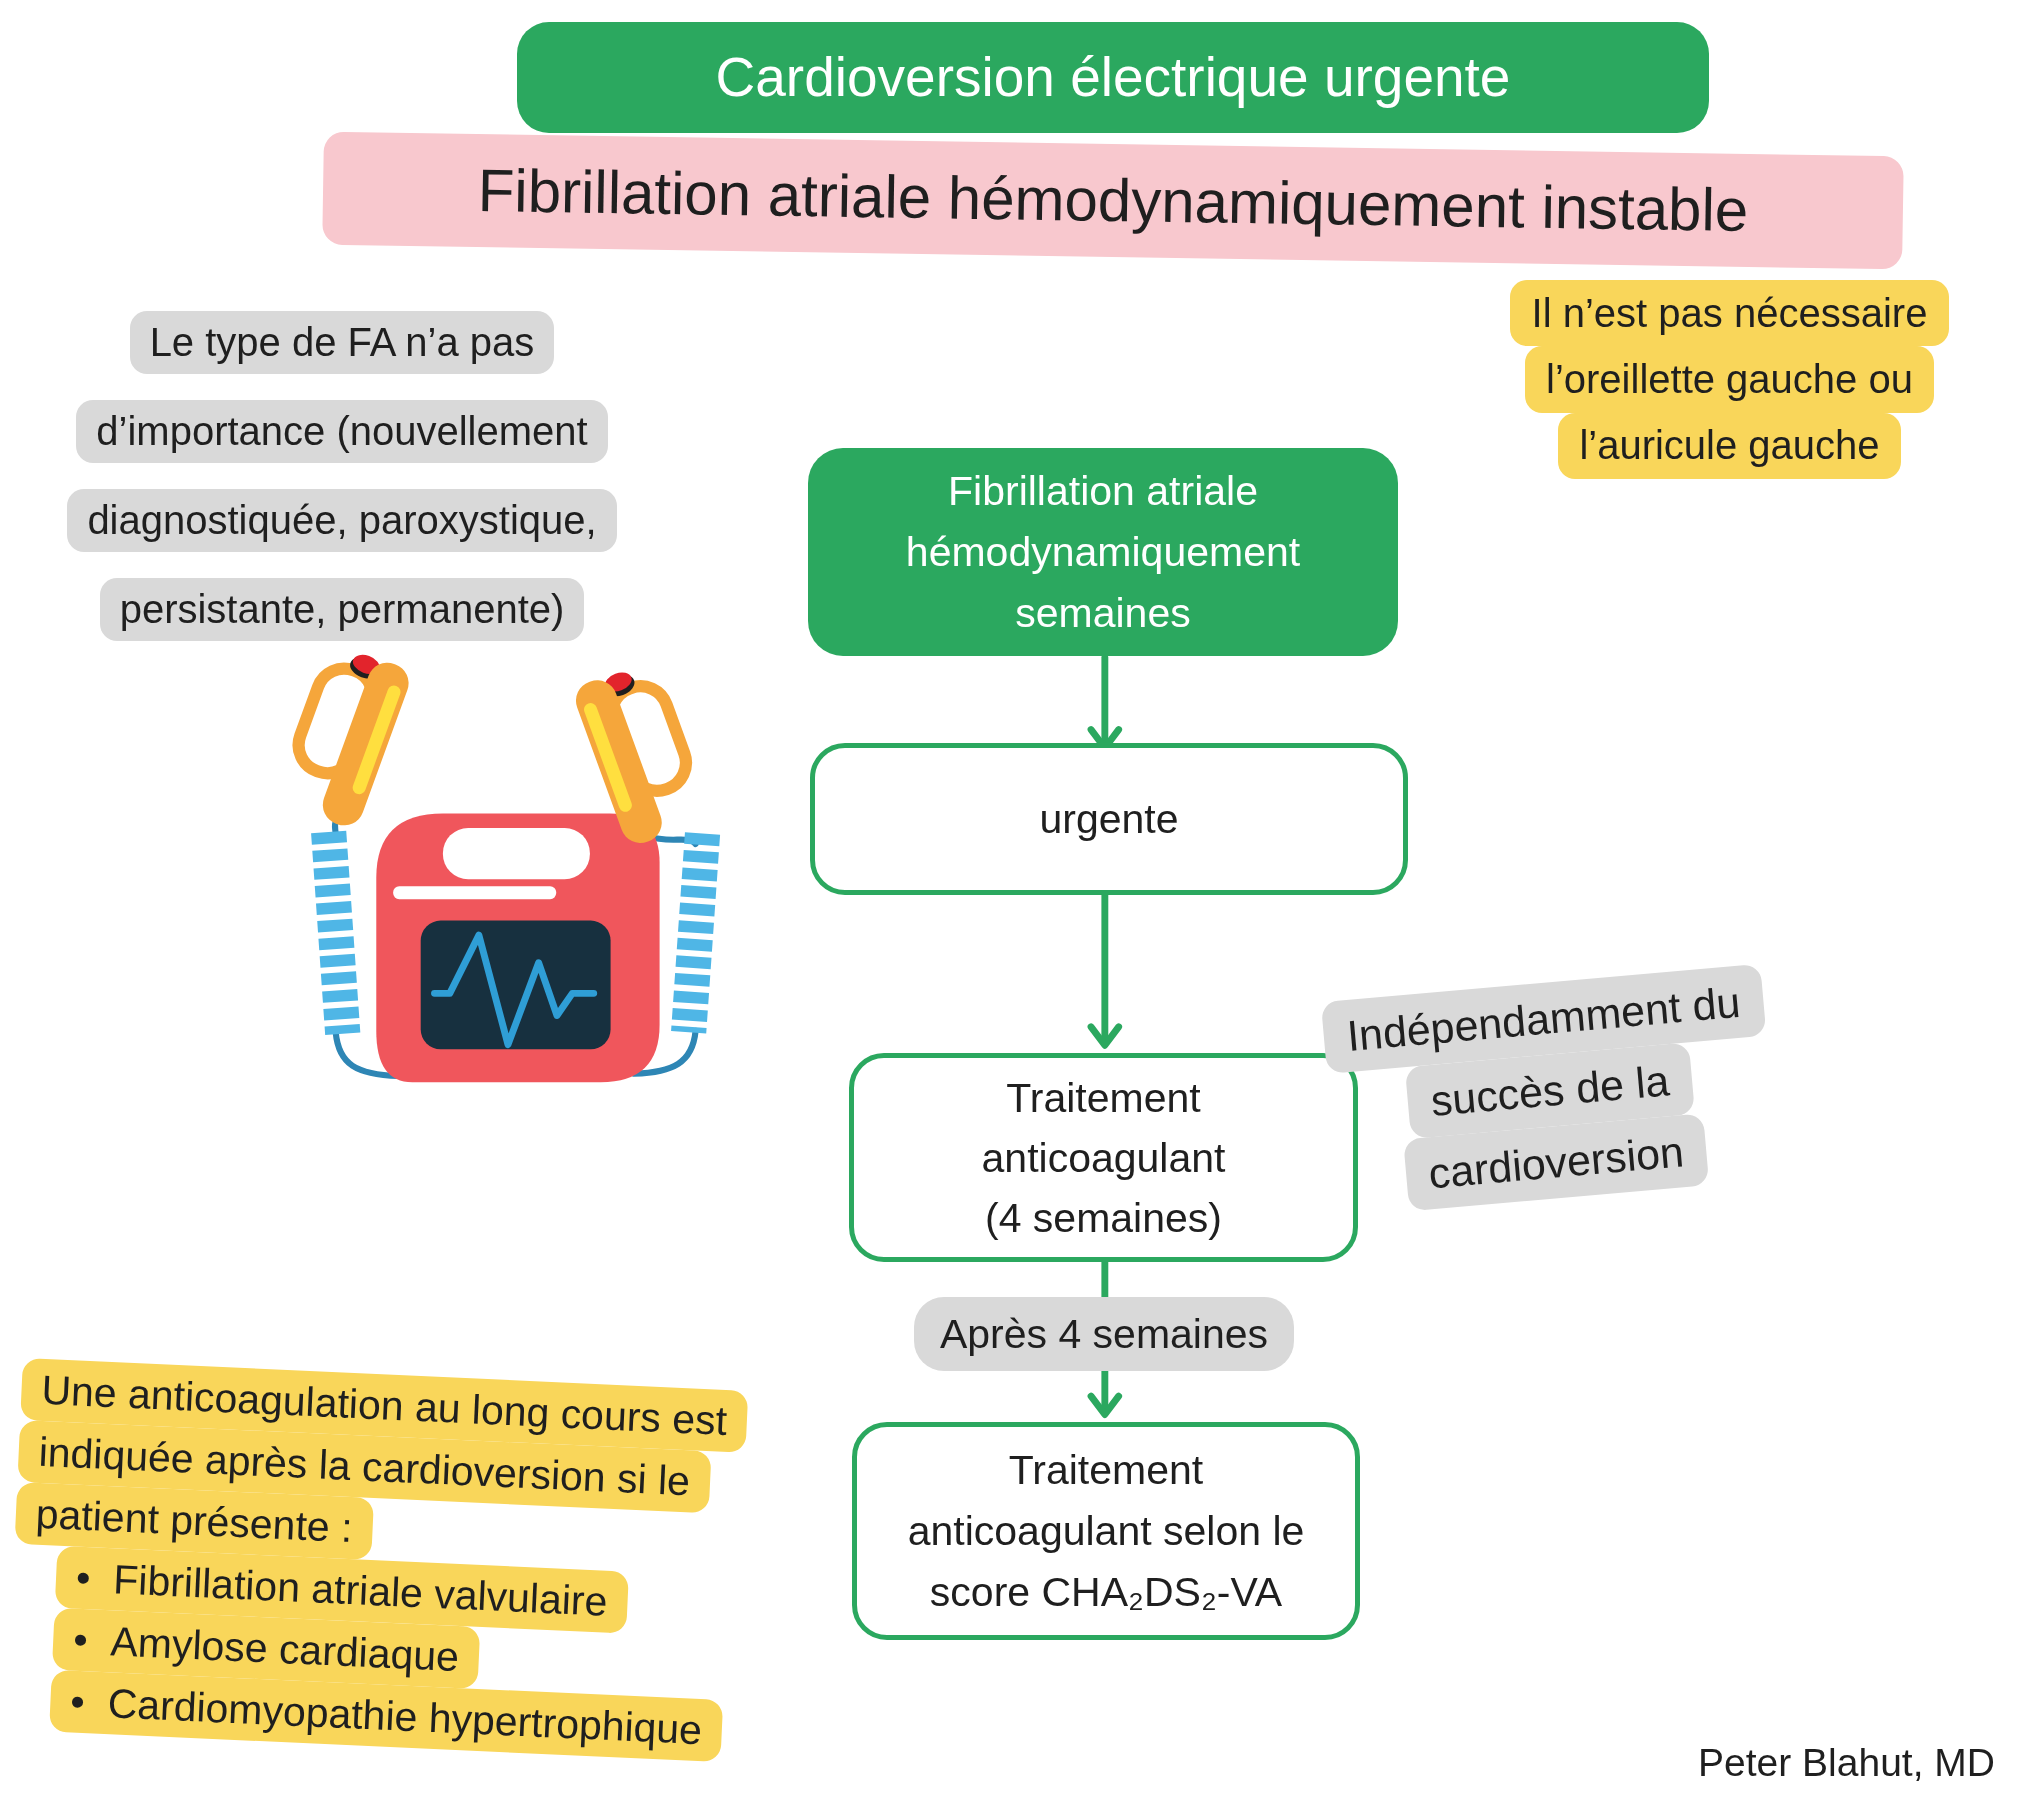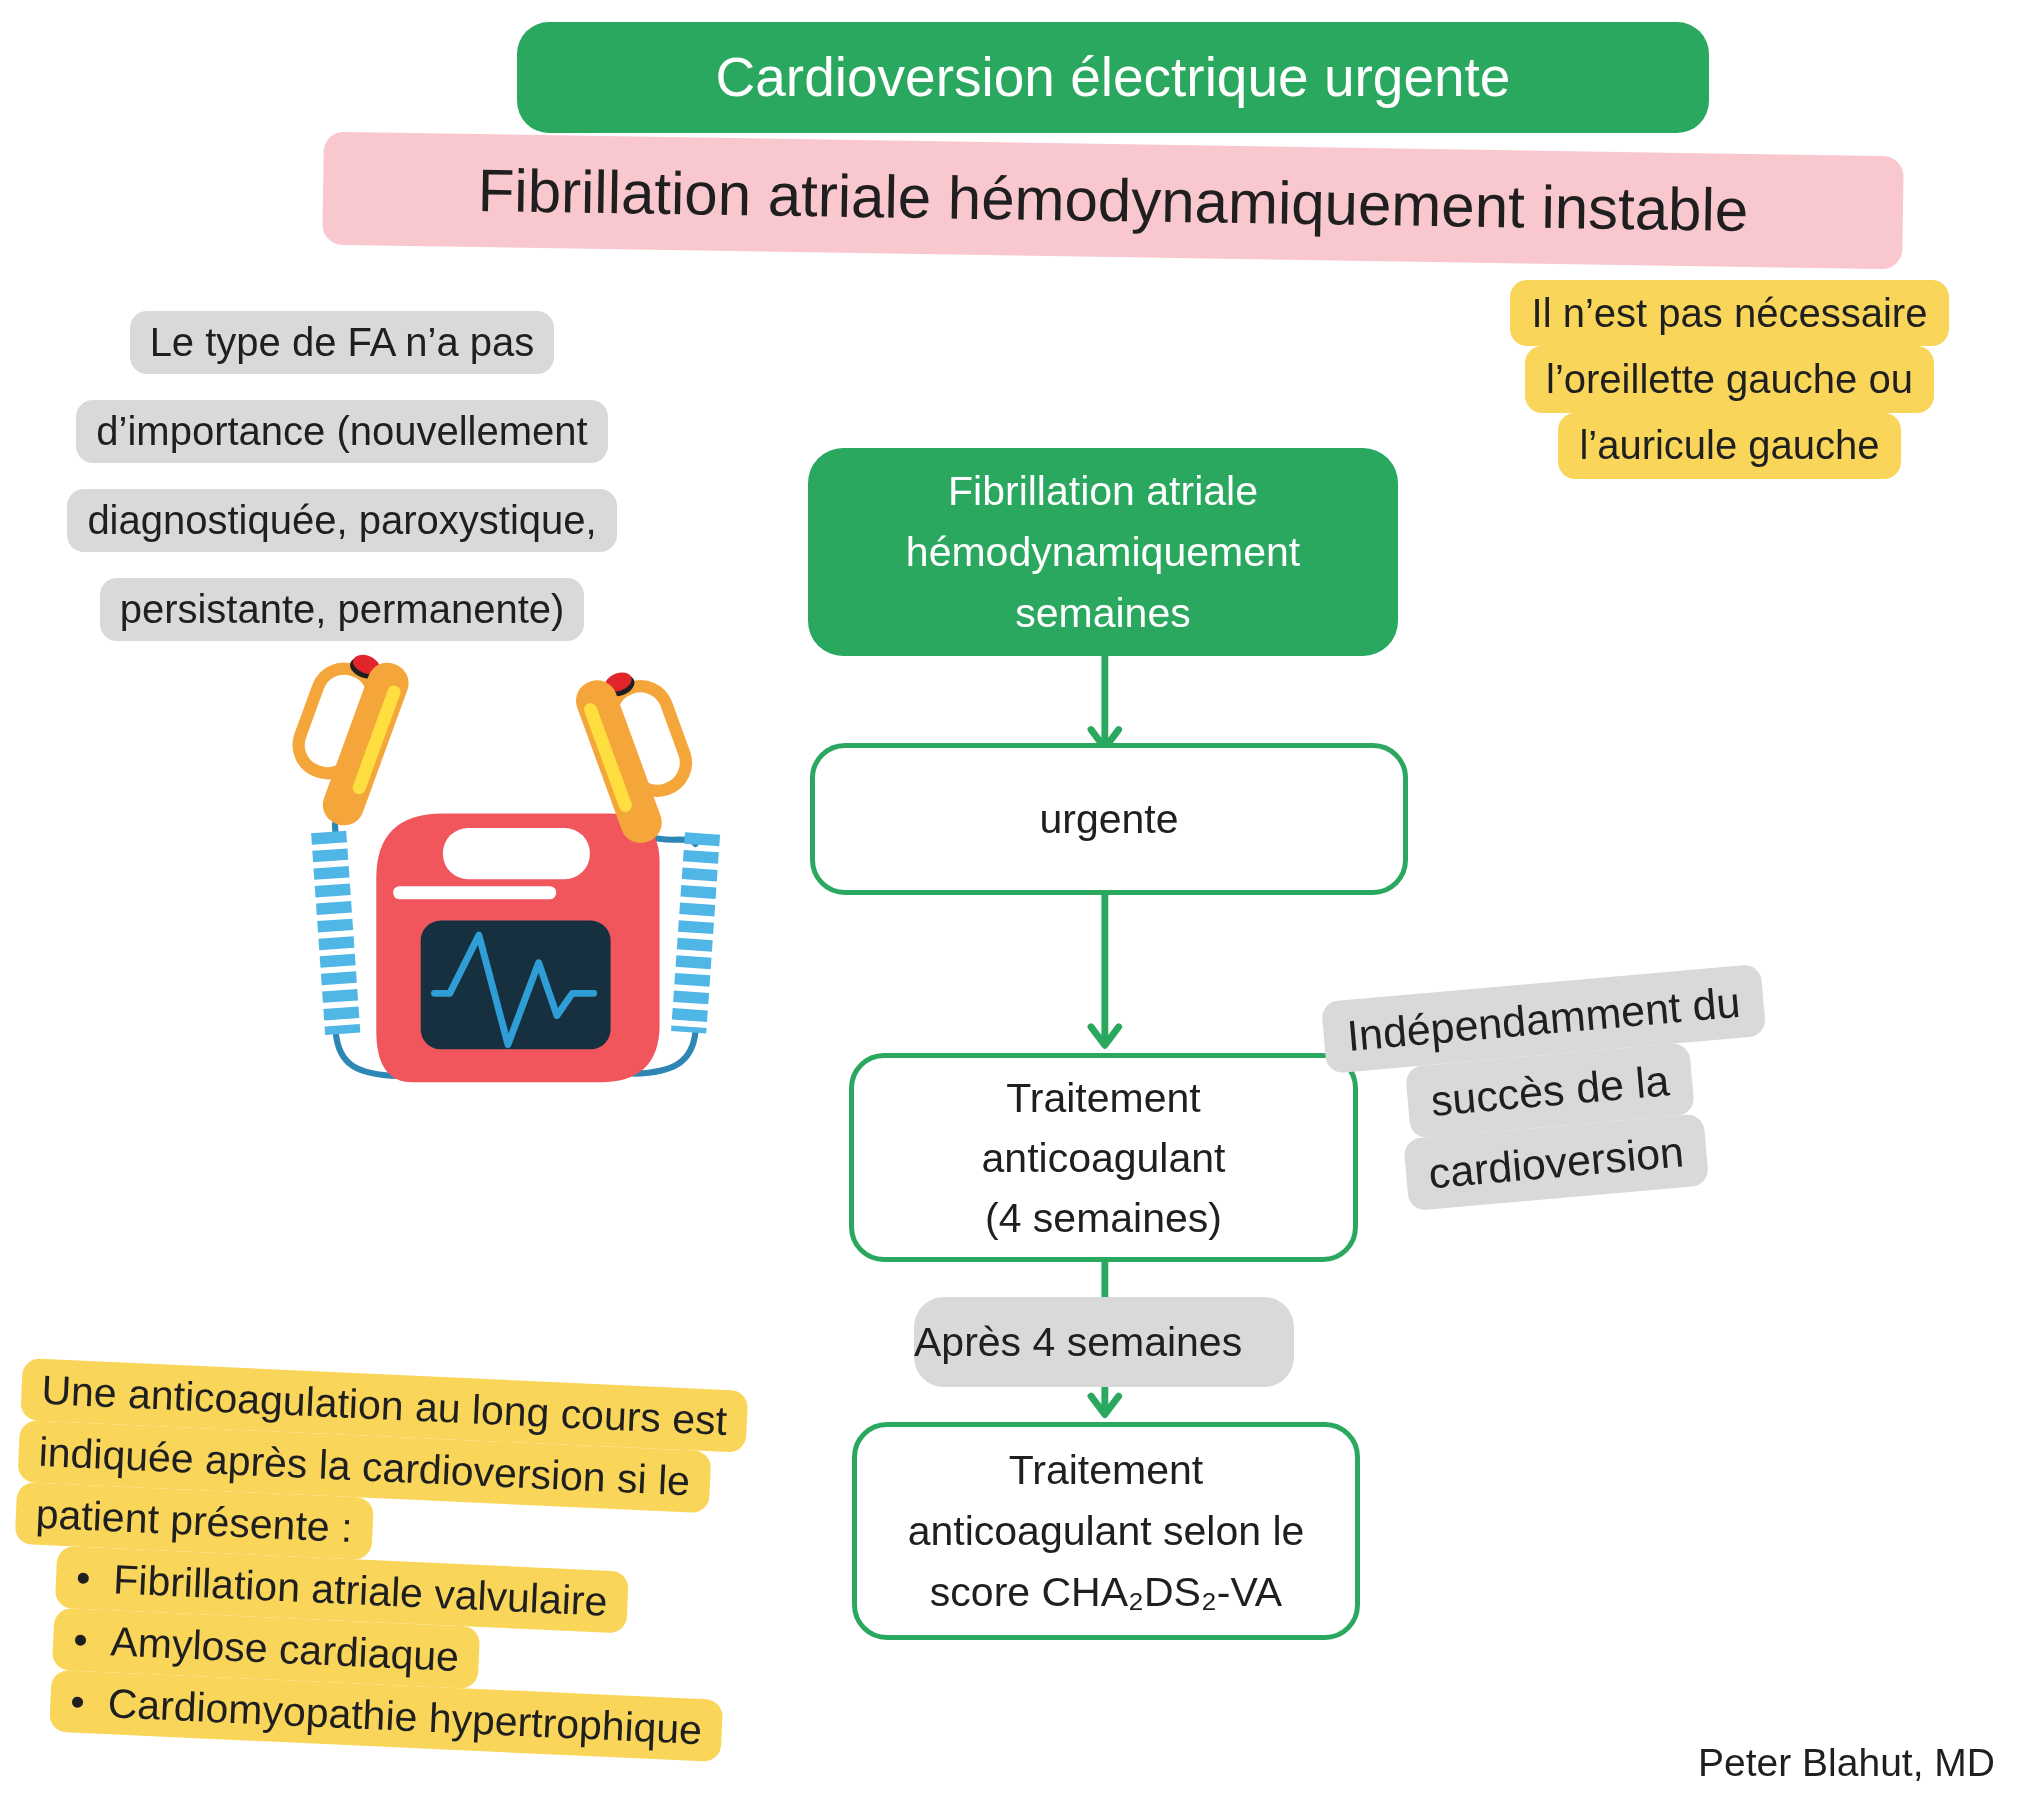--- a/index.html
+++ b/index.html
@@ -43,23 +43,23 @@
     align-items:center; justify-content:center; text-align:center;
     font-size:41px; line-height:61px; z-index:2; border-radius:35px;
   }
   .node-filled{background:var(--green); color:#ffffff;}
   .node-outline{background:#ffffff; border:5.4px solid var(--green); color:#1f1f1f;}
   .node-unstable{left:808px; top:448px; width:590px; height:208px;}
   .node-cardioversion{left:810px; top:743px; width:588px; height:142px; line-height:60px;}
   .node-anticoag4w{left:849px; top:1053px; width:499px; height:199px; line-height:60px;}
   .node-score{left:852px; top:1422px; width:498px; height:208px; line-height:61px;}
   .edge-label{
-    position:absolute; left:914px; top:1297px; width:380px; height:90px;
+    position:absolute; left:914px; top:1297px; width:380px; height:74px;
     background:var(--gray); border-radius:30px; display:flex; align-items:center;
-    font-size:41px; z-index:3;
+    justify-content:center; font-size:41px; z-index:3;
   }
   
   .arrows{position:absolute; left:0; top:0; z-index:1; pointer-events:none;}
   .defib{position:absolute; left:253px; top:605px; z-index:1;}
   .signature{
     position:absolute; right:40px; top:1741px; font-size:39px; z-index:0;
   }
 </style>
 </head>
 <body>

